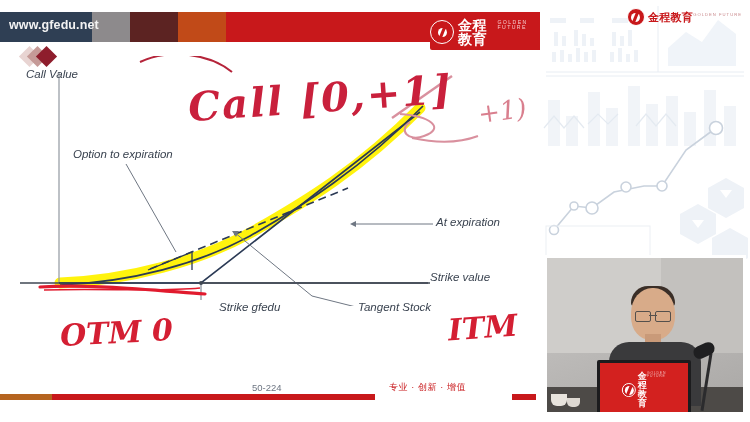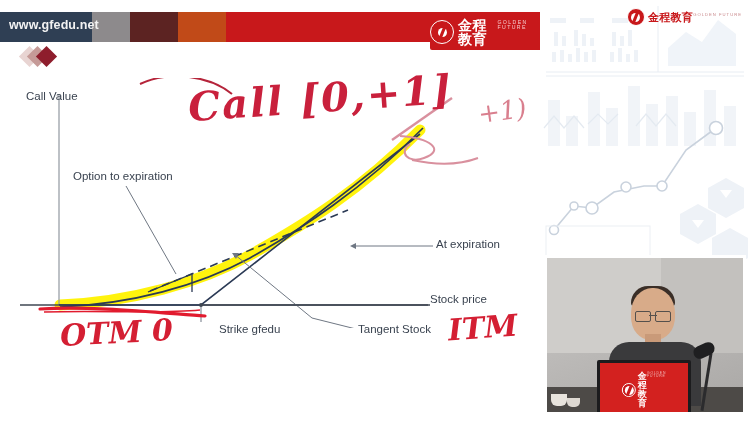--- a/index.html
+++ b/index.html
@@ -45,21 +45,21 @@
   
   #title-row{position:absolute;left:22px;top:46px;display:flex;align-items:center;gap:8px;}
   .diamonds{position:relative;width:40px;height:20px;flex:0 0 auto;}
   .dia{position:absolute;width:15px;height:15px;transform:rotate(45deg);top:3px;}
   .dia.d1{left:0;background:#e8d4d2;}
   .dia.d2{left:8px;background:#c59a97;}
   .dia.d3{left:17px;background:#8e1d2c;}
   #title-txt{color:#8e1d2c;font-size:21px;font-weight:bold;letter-spacing:-.2px;}
 
   
-  #chart{position:absolute;left:0;top:78px;width:540px;height:250px;}
+  #chart{position:absolute;left:0;top:56px;width:540px;height:250px;font-style:italic;}
   #chart svg{position:absolute;left:0;top:0;}
   .lbl{position:absolute;color:#3a4350;font-size:11.5px;white-space:nowrap;}
   #lbl-callvalue{left:26px;top:12px;}
   #lbl-prior{left:73px;top:92px;}
   #lbl-atexp{left:436px;top:160px;}
   #lbl-tangent{left:358px;top:245px;}
   #lbl-stock{left:430px;top:215px;}
   #lbl-strike{left:219px;top:245px;}
 
   
@@ -179,29 +179,36 @@
 
         <path d="M 392 62 L 452 20" stroke="#d9909e" stroke-width="2.4" fill="none"></path>
         <path d="M 400 58 C 430 60 446 72 424 80 C 408 86 398 74 410 66" stroke="#d9909e" stroke-width="2" fill="none"></path>
         <path d="M 412 82 C 440 88 462 86 478 80" stroke="#d9909e" stroke-width="2" fill="none"></path>
       </svg>
 
       <span class="lbl" id="lbl-callvalue">Call Value</span>
       <span class="lbl" id="lbl-prior">Option to expiration</span>
       <span class="lbl" id="lbl-atexp">At expiration</span>
       <span class="lbl" id="lbl-tangent">Tangent Stock</span>
-      <span class="lbl" id="lbl-stock">Stock price</span>
+      <span class="lbl" id="lbl-stock">Strike value</span>
       <span class="lbl" id="lbl-strike">Strike gfedu</span>
     </div>
 
     <span class="ink" id="ink-call">Call [0,+1]</span>
     <span class="ink" id="ink-plus1">+1)</span>
     <span class="ink" id="ink-otm">OTM 0</span>
     <span class="ink" id="ink-itm">ITM</span>
 
+    <div id="foot">
+      <div id="foot-bar-a"></div>
+      <div id="foot-bar-b"></div>
+      <div id="foot-bar-c"></div>
+      <span id="foot-page">50-224</span>
+      <span id="foot-slogan">专业 · 创新 · 增值</span>
+    </div>
   </div>
 
   <div id="rightpane">
 
     <svg id="bg-art" width="210" height="422" viewBox="0 0 210 422">
       <rect x="0" y="0" width="210" height="422" fill="#ffffff"></rect>
       <g stroke="#e8edf3" fill="none" stroke-width="1">
         <line x1="118" y1="6" x2="118" y2="72"></line>
         <line x1="6" y1="72" x2="204" y2="72"></line>
         <line x1="6" y1="76" x2="204" y2="76"></line>

